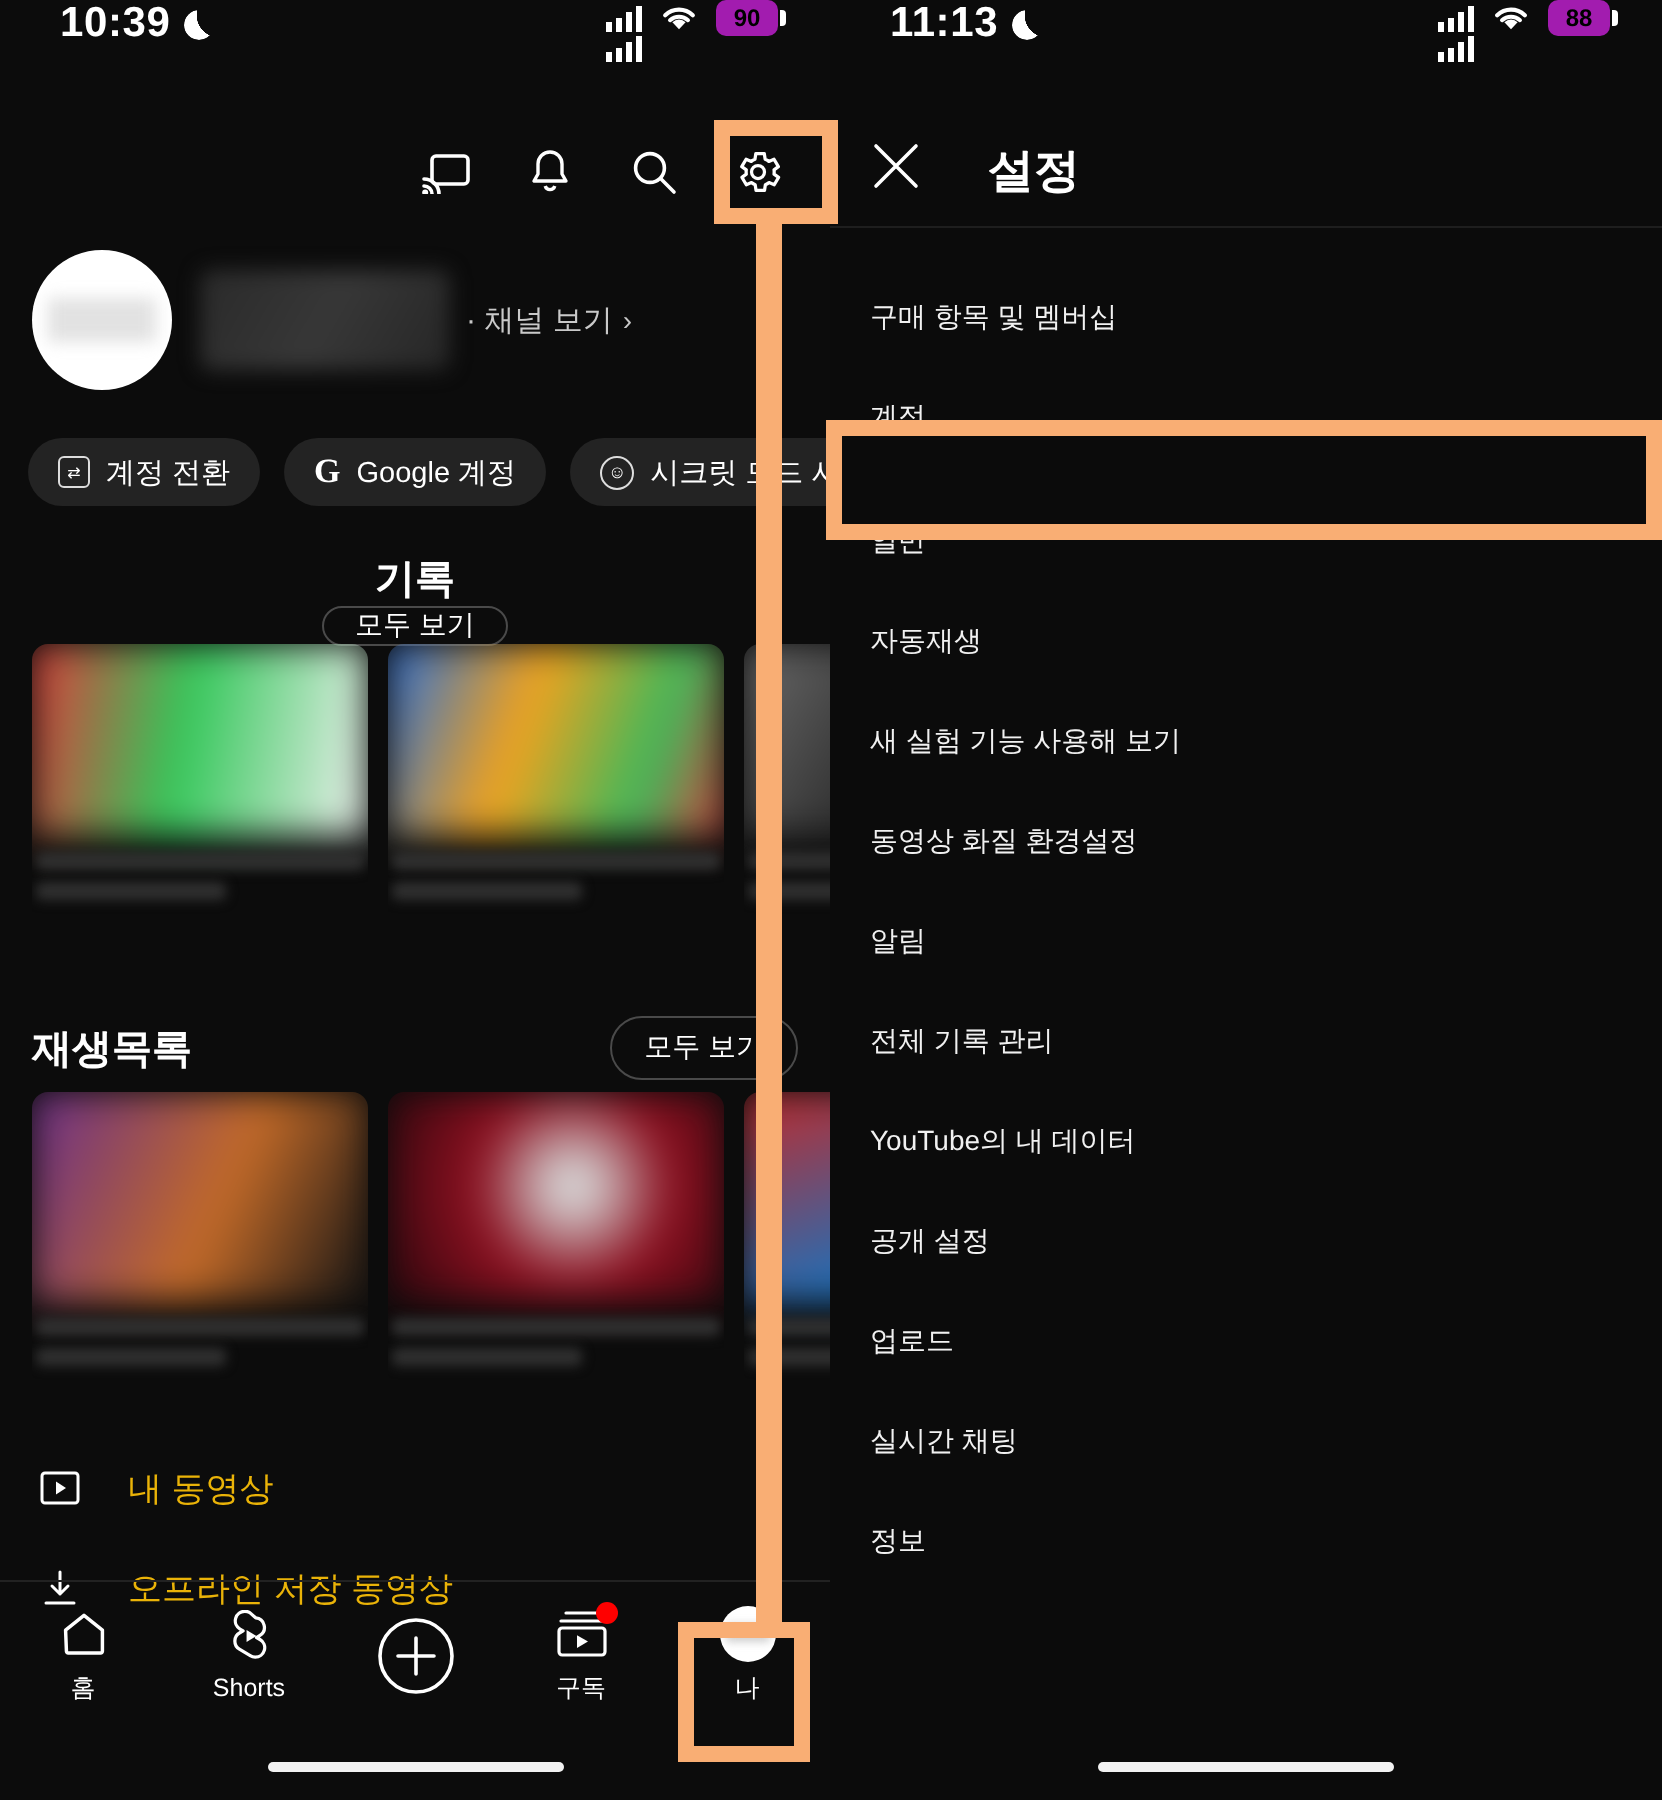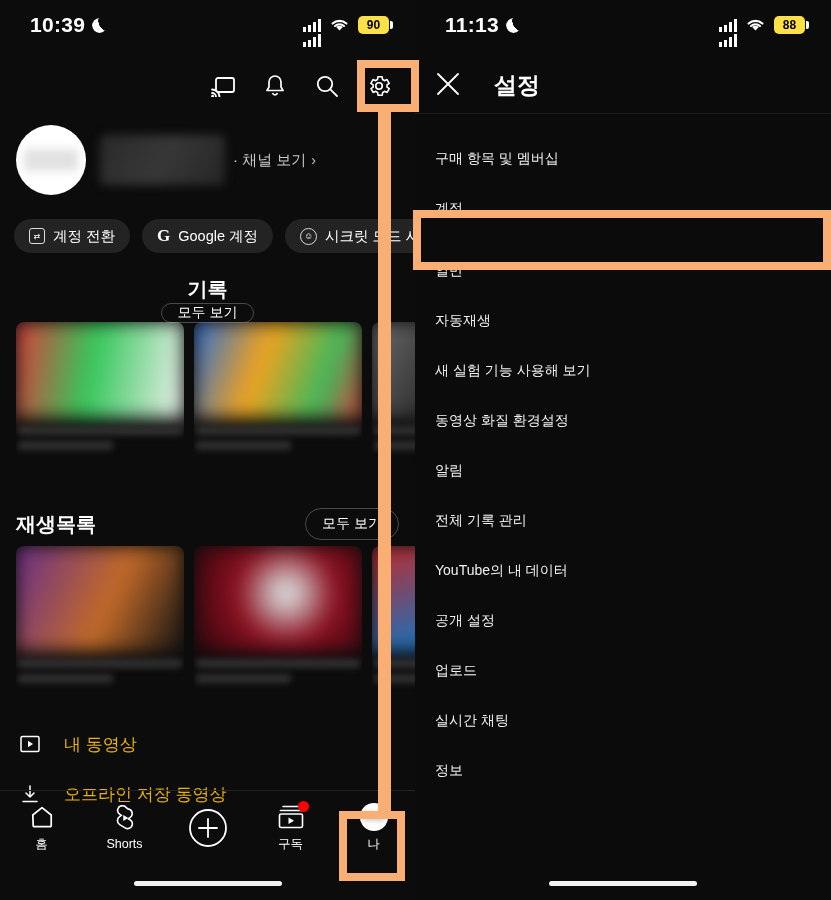--- a/index.html
+++ b/index.html
@@ -12,21 +12,21 @@
   .screen { position: relative; width: 831px; height: 900px; background:#0a0a0a; }
 
   
   .panel { position: absolute; top:0; height:900px; background:#0c0c0c; overflow:hidden; }
   .panel-left  { left:0;   width:415px; }
   .panel-right { left:415px; width:416px; background:#0b0b0b; }
 
   
   .statusbar {
     position:absolute; top:0; left:0; right:0; height:50px;
-    display:flex; align-items:center; justify-content:space-between;
+    display:flex; align-items:flex-start; justify-content:space-between;
     padding:0 26px 0 30px; color:#fff;
   }
   .sb-time { font-size:21px; font-weight:600; letter-spacing:.3px;
              display:flex; align-items:center; gap:7px; }
   .moon-icon { display:inline-block; width:15px; height:15px; position:relative; }
   .moon-icon::before {
     content:""; position:absolute; inset:0; border-radius:50%;
     background:#fff;
     -webkit-mask: radial-gradient(circle 11px at 115% 18%, transparent 98%, #000 100%);
             mask: radial-gradient(circle 11px at 115% 18%, transparent 98%, #000 100%);
@@ -35,21 +35,21 @@
   .signal-icon { display:grid; grid-template-columns:repeat(4,3px); gap:2px;
                  align-items:end; height:13px; }
   .signal-icon i { display:block; width:3px; background:#fff; }
   .signal-icon i:nth-child(1){height:5px;} .signal-icon i:nth-child(2){height:7px;}
   .signal-icon i:nth-child(3){height:10px;} .signal-icon i:nth-child(4){height:13px;}
   .signal-icon i:nth-child(5){height:5px;} .signal-icon i:nth-child(6){height:7px;}
   .signal-icon i:nth-child(7){height:10px;} .signal-icon i:nth-child(8){height:13px;}
   .wifi-icon svg { display:block; }
   .battery {
     display:flex; align-items:center; justify-content:center;
-    min-width:31px; height:18px; background:#fde047; border-radius:5px;
+    min-width:31px; height:18px; background:#a21caf; border-radius:5px;
     color:#000; font-size:12px; font-weight:700; padding:0 4px; position:relative;
   }
   .battery::after { content:""; position:absolute; right:-4px; top:5px;
                     width:3px; height:8px; background:#fff; border-radius:0 2px 2px 0; }
 
   
   .yt-toolbar {
     position:absolute; top:58px; right:0; left:0; height:56px;
     display:flex; align-items:center; justify-content:flex-end; gap:24px;
     padding-right:22px;

